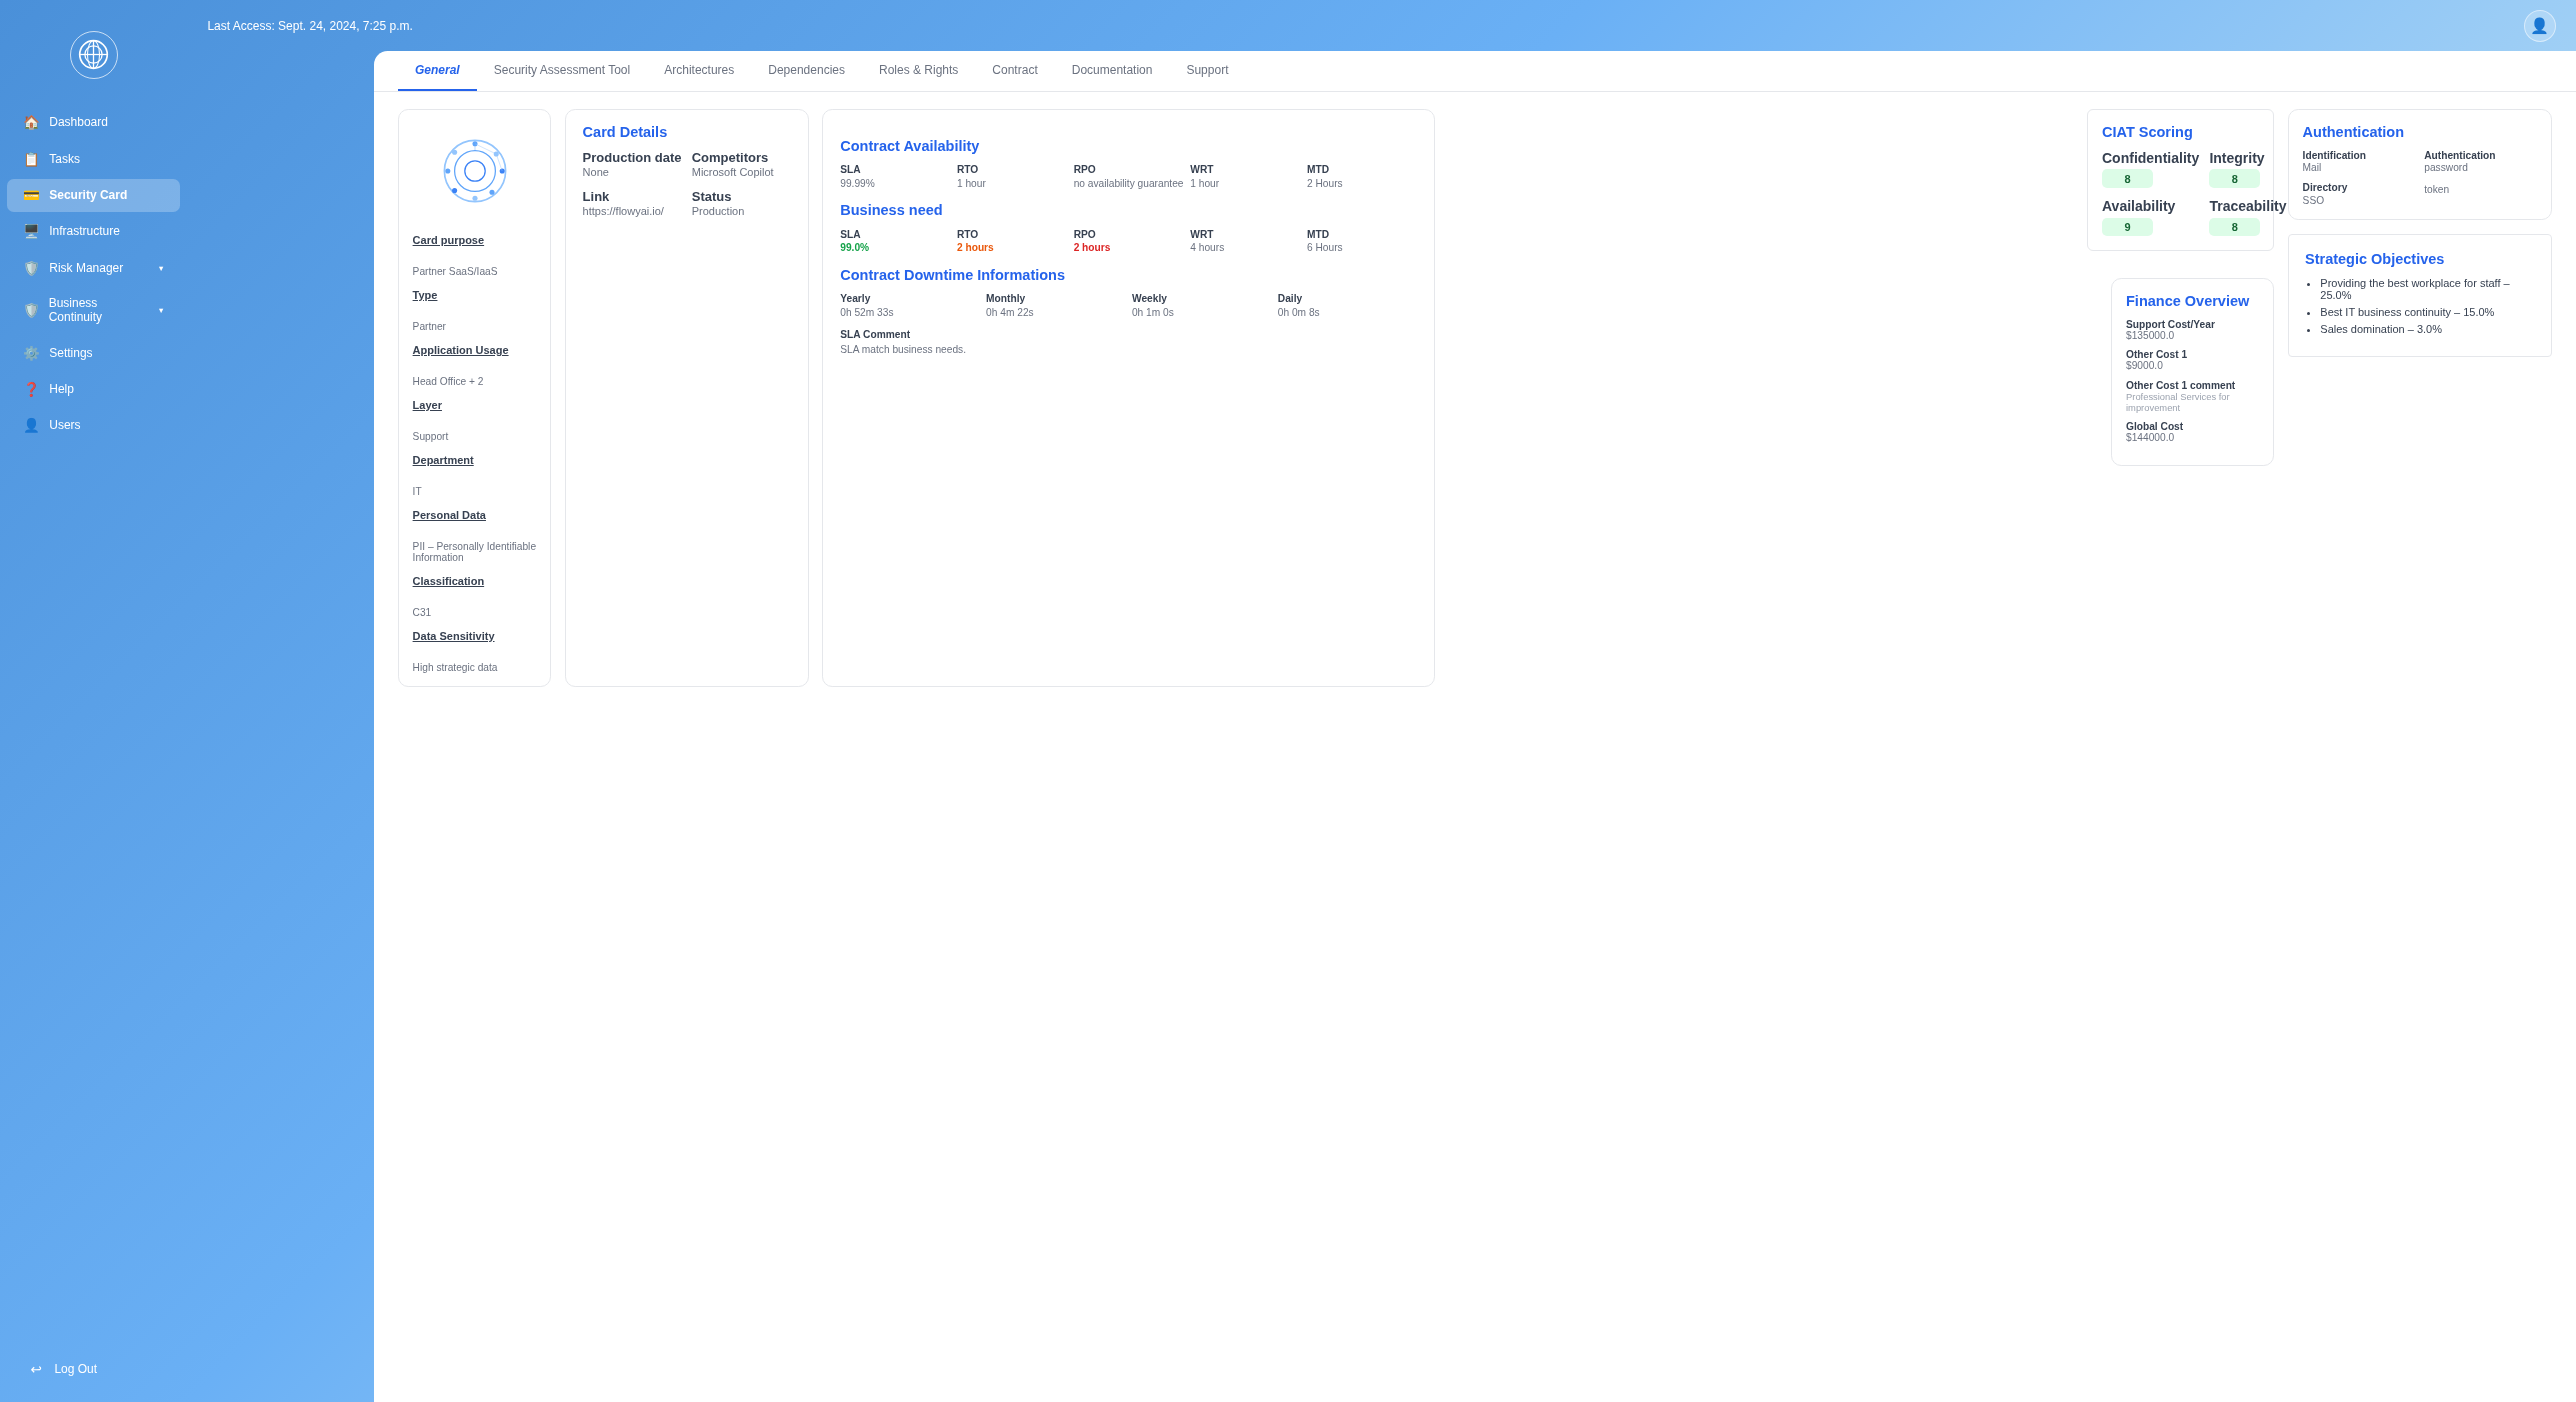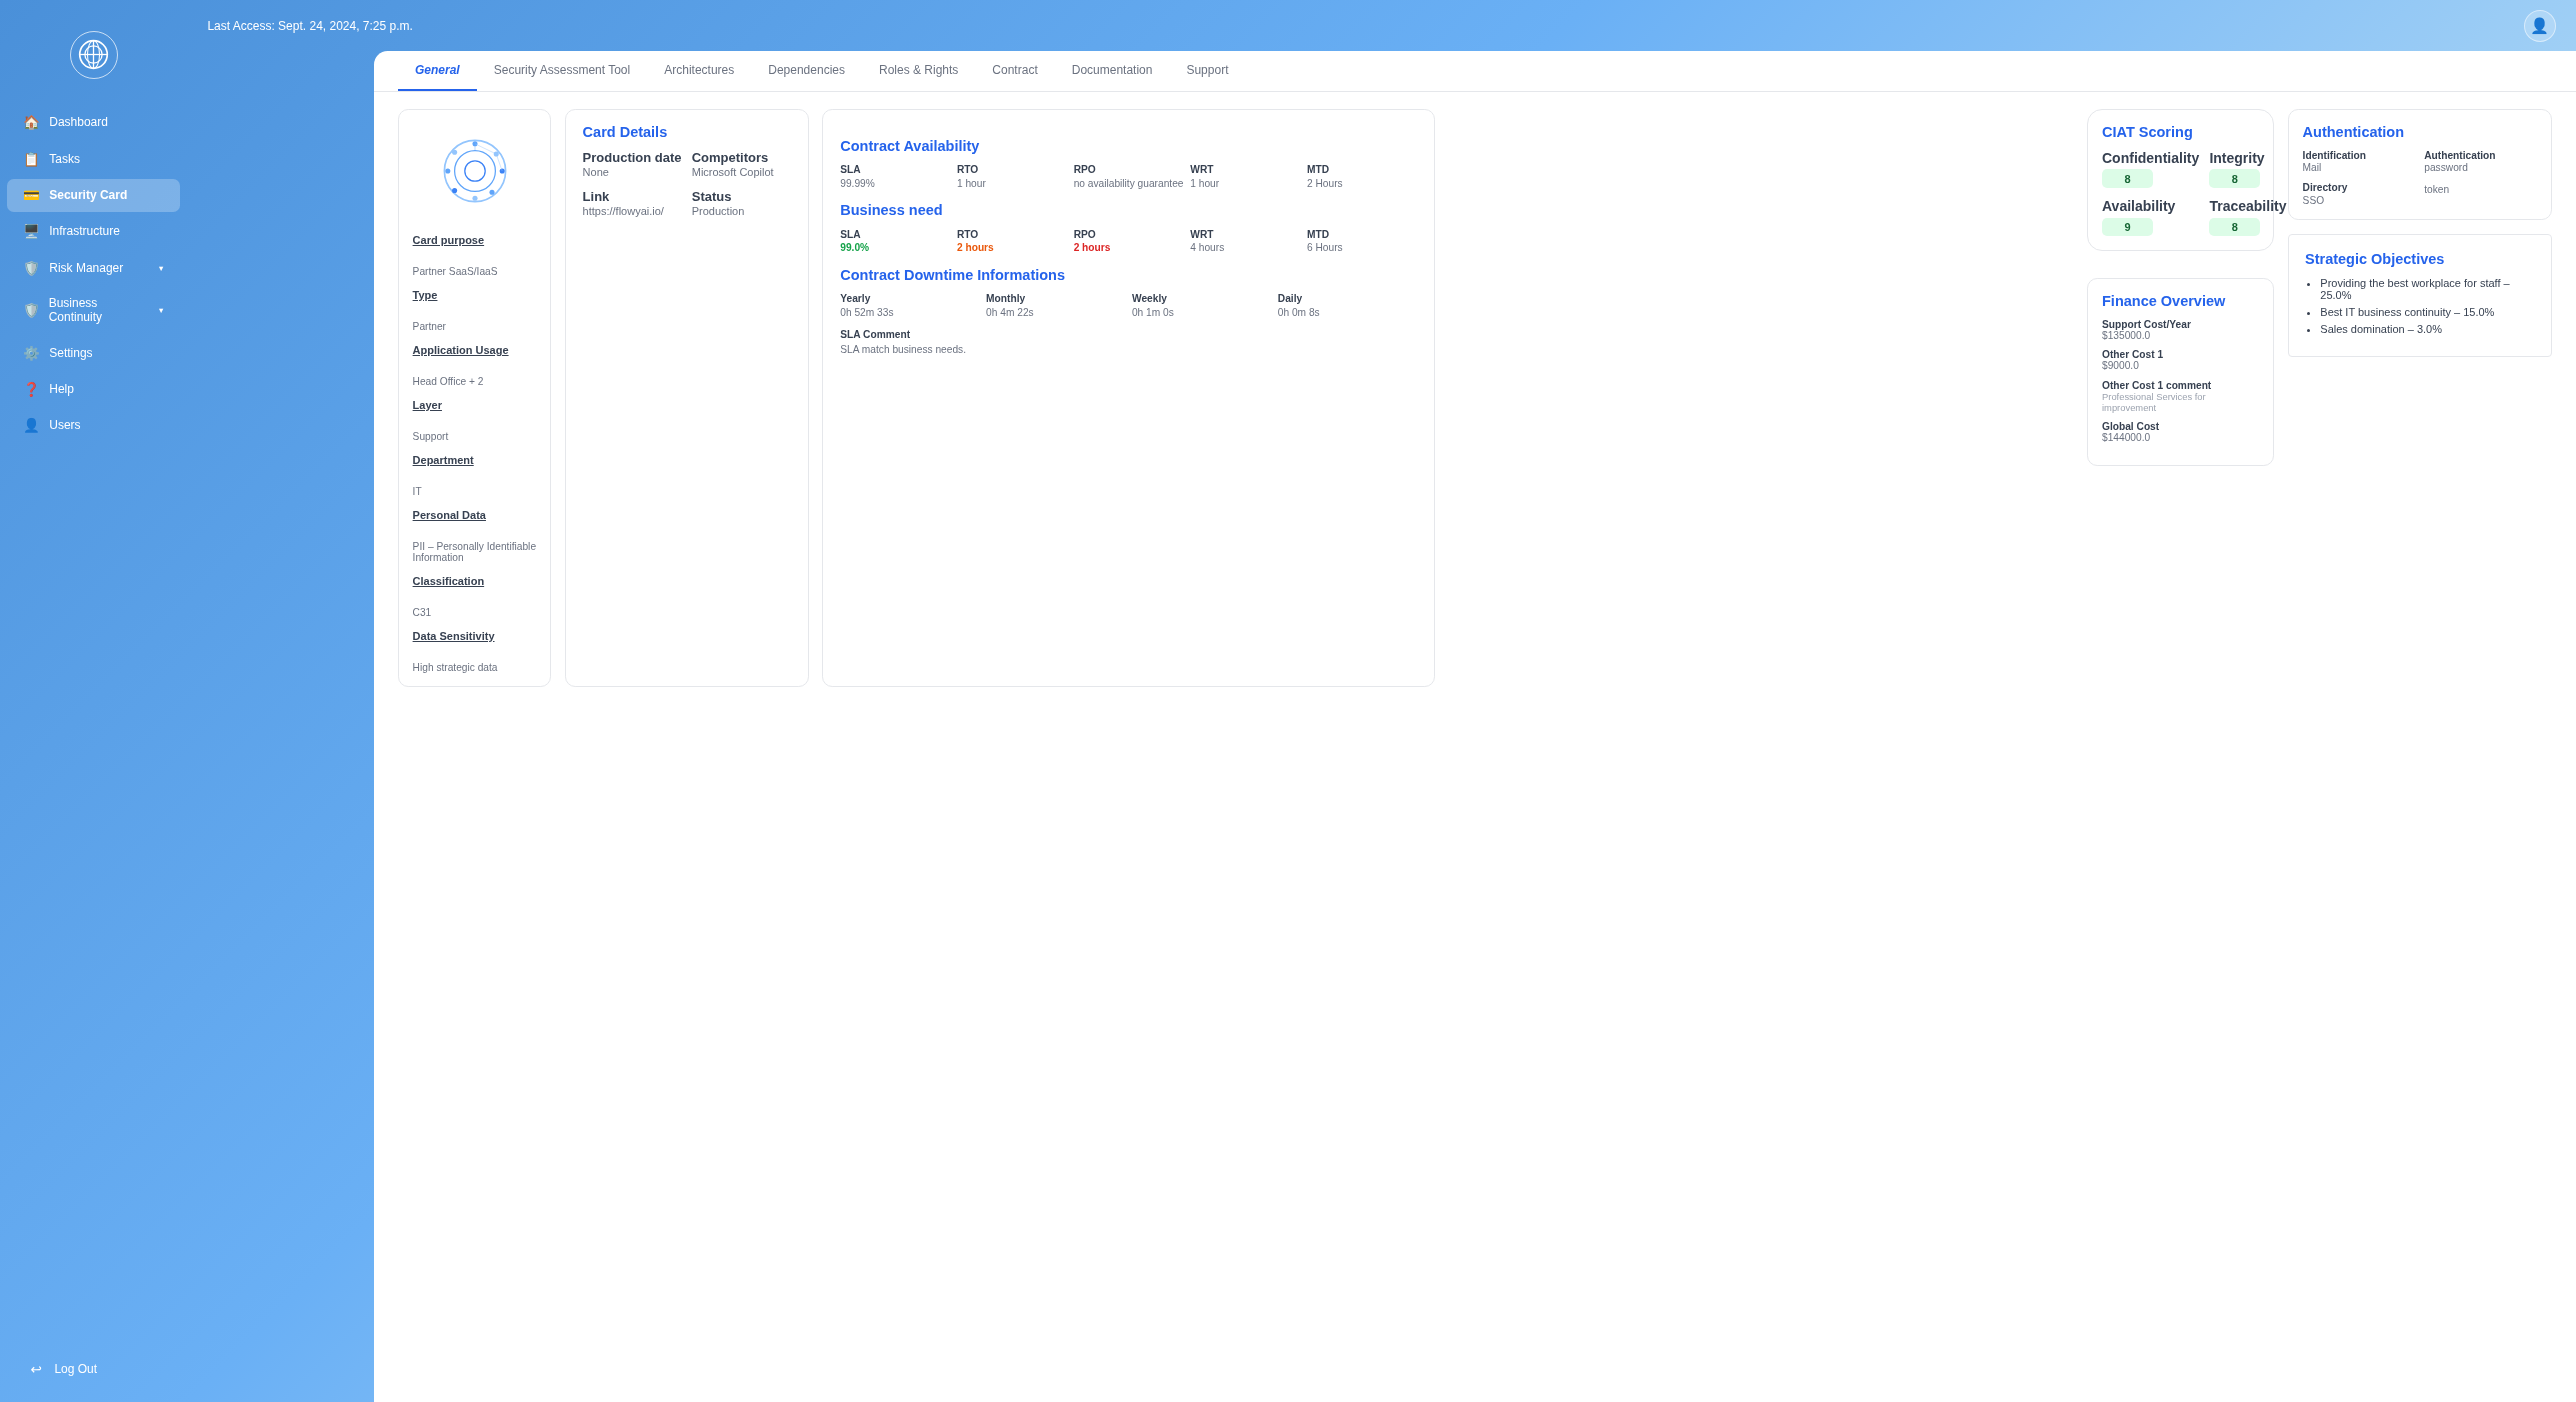--- a/index.html
+++ b/index.html
@@ -266,21 +266,21 @@
       gap: 6.8px;
       margin-top: 8.5px;
     }
     .sla-comment { margin-top: 8.5px; }
     .sla-comment-label { font-size: 10.2px; font-weight: 600; color: #374151; }
     .sla-comment-value { font-size: 10.2px; color: #6b7280; }
 
     
     .ciat-panel {
       border: 0.9px solid #e5e7eb;
-      border-radius: 15px;
+      border-radius: 6px;
       padding: 13.6px;
     }
     .ciat-grid {
       display: grid;
       grid-template-columns: 1fr 1fr;
       gap: 10.2px;
       margin-top: 8.5px;
     }
     .ciat-item { display: flex; flex-direction: column; gap: 3.4px; }
     .ciat-label { font-size: 14px; color: #374151; font-weight: 700; }
@@ -294,20 +294,21 @@
       text-align: center;
       width: 51px;
     }
 
     
     .finance-panel {
       border: 0.9px solid #e5e7eb;
       border-radius: 10.2px;
       padding: 13.6px;
       margin-top: 13.6px;
+      margin-left: 24px;
     }
     .finance-item { margin-bottom: 8.5px; }
     .finance-label { font-size: 10.2px; font-weight: 600; color: #374151; }
     .finance-value { font-size: 10.2px; color: #6b7280; }
     .finance-comment { font-size: 9.4px; color: #9ca3af; }
 
     
     .right-column { display: flex; flex-direction: column; gap: 13.6px; }
     .auth-panel {
       border: 0.9px solid #e5e7eb;

